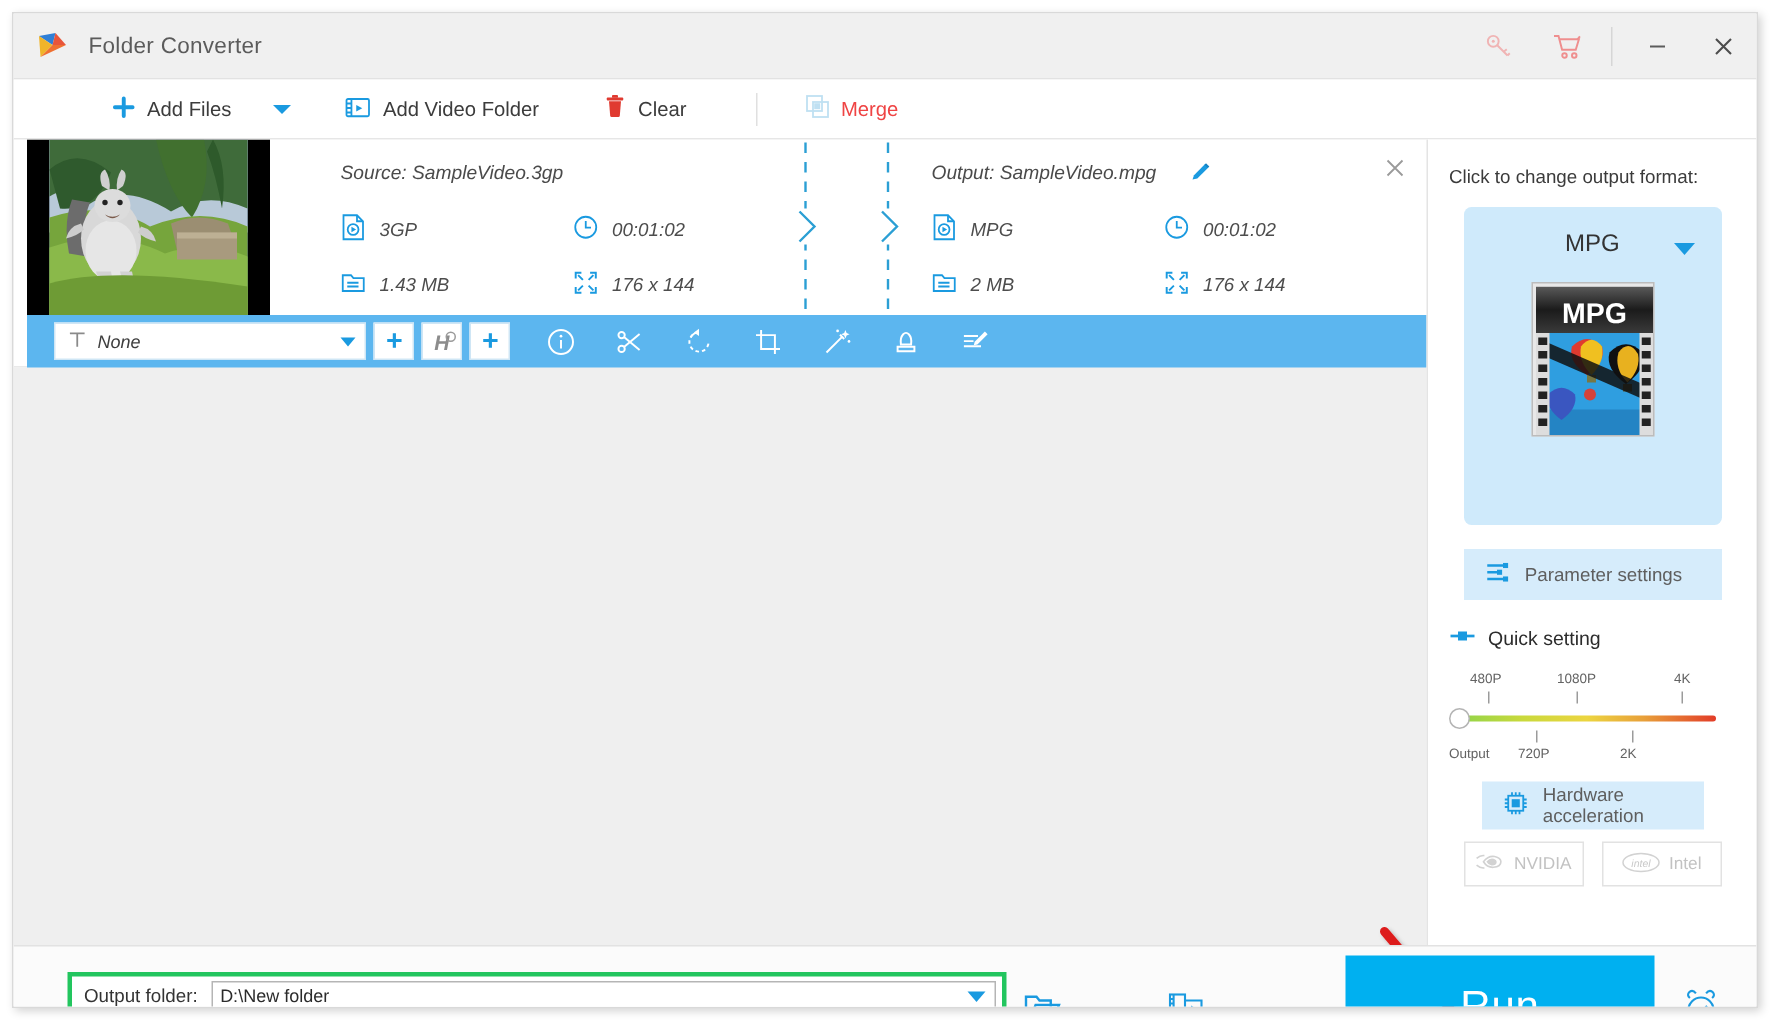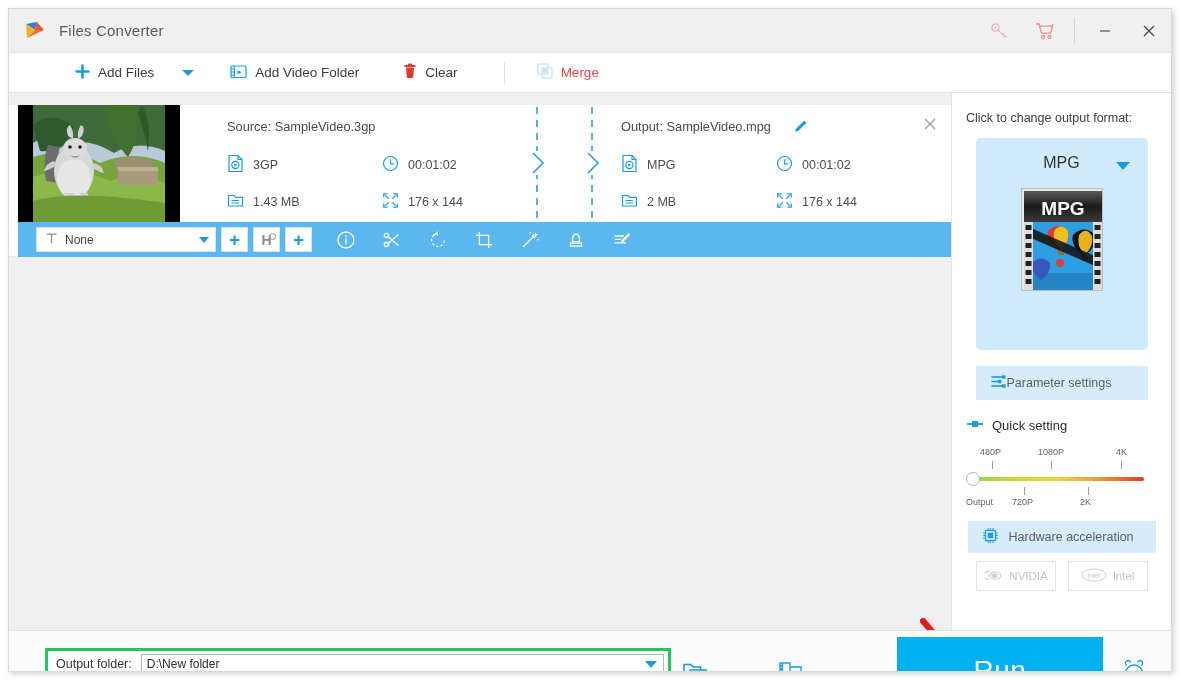--- a/index.html
+++ b/index.html
@@ -76,24 +76,25 @@
     width: 0; height: 0;
     border-left: 6px solid transparent;
     border-right: 6px solid transparent;
     border-top: 6px solid #1a9ae0;
   }
 
   
   .body-wrap { position: relative; height: 537px; background: #efefef; }
 
   .left-pane {
-    position: absolute; left: 0; top: 12px;
+    position: absolute; left: 0; top: 0;
     width: 944px; height: 537px;
     background: #efefef;
     overflow: hidden;
+    font-style: italic;
   }
 
   .file-card {
     position: relative;
     width: 944px;
     height: 152px;
     background: #ffffff;
     border-bottom: 1px solid #e9e9e9;
   }
   .thumb {
@@ -137,21 +138,21 @@
   }
   .select-box {
     height: 25px;
     background: #fff;
     border: 1px solid #cfe6f5;
     display: flex; align-items: center;
     padding: 0 6px 0 8px;
     font-size: 12px; color: #444;
     position: relative;
   }
-  .sel-sub { width: 180px; margin-left: 18px; }
+  .sel-sub { width: 208px; margin-left: 18px; }
   .sel-aud { width: 180px; margin-left: 8px; }
   .sel-label {
     flex: 1; white-space: nowrap; overflow: hidden;
     margin-left: 7px; font-size: 12px; color: #3e3e3e;
   }
   .sel-caret {
     width: 0; height: 0;
     border-left: 5.5px solid transparent;
     border-right: 5.5px solid transparent;
     border-top: 6px solid #1a9ae0;
@@ -210,21 +211,21 @@
     padding: 2px;
     left: 50%; transform: translateX(-50%);
     width: 82px; height: 103px;
   }
   .fc-thumb svg { display: block; }
 
   .param-btn {
     margin: 16px auto 0 auto;
     width: 172px; height: 34px;
     background: #d6ecfb;
-    display: flex; align-items: center; 
+    display: flex; align-items: center; gap: 10px;
     padding-left: 14px;
     font-size: 12.5px; color: #5e5e5e;
   }
   .quick-row {
     margin: 18px 0 0 14px;
     display: flex; align-items: center; gap: 8px;
     font-size: 13px; color: #2c2c2c;
   }
   .slider-wrap { position: relative; margin: 14px 0 0 14px; width: 178px; height: 62px; }
   .tick-top, .tick-bot {
@@ -243,21 +244,21 @@
     background: linear-gradient(to right, #8fd44a 0%, #c9d93c 25%, #ecd540 50%, #e8a03a 72%, #e23c28 100%);
   }
   .knob {
     position: absolute; left: 0px; top: 25px;
     width: 14px; height: 14px; border-radius: 50%;
     background: #fff; border: 1px solid #b4b4b4;
   }
 
   .hw-btn {
     margin: 12px auto 0 auto;
-    width: 188px; height: 32px;
+    width: 148px; height: 32px;
     background: #d6ecfb;
     display: flex; align-items: center; gap: 10px;
     padding-left: 14px;
     font-size: 12.5px; color: #5e5e5e;
   }
   .hw-row { margin: 8px auto 0 auto; width: 172px; display: flex; gap: 12px; }
   .hw-chip {
     flex: 1; height: 30px;
     border: 1px solid #e2e2e2; background: #fff;
     display: flex; align-items: center; justify-content: center; gap: 6px;
@@ -323,21 +324,21 @@
 
   <div class="titlebar">
     <span class="logo">
       <svg width="24" height="24" viewBox="0 0 24 24">
         <path d="M3 5 L14 3 L12 11 Z" fill="#2f7fd6"></path>
         <path d="M14 3 L21 11 L12 11 Z" fill="#e8553a"></path>
         <path d="M3 5 L12 11 L4 19 Z" fill="#f0b429"></path>
         <path d="M12 11 L21 11 L4 19 Z" fill="#ef7030"></path>
       </svg>
     </span>
-    <span class="app-title">Files Converter</span>
+    <span class="app-title">Folder Converter</span>
 
     <div class="tb-right">
       <span class="tb-icon">
         <svg width="20" height="20" viewBox="0 0 20 20" fill="none" stroke="#f0b4b4" stroke-width="1.3">
           <circle cx="6.5" cy="6.5" r="3.6"></circle>
           <circle cx="6.5" cy="6.5" r="1" fill="#f0b4b4" stroke="none"></circle>
           <path d="M9 9 L16 16 M13.5 13.5 L15.5 11.8 M16 16 L17.5 14.5"></path>
         </svg>
       </span>
       <span class="tb-icon">

